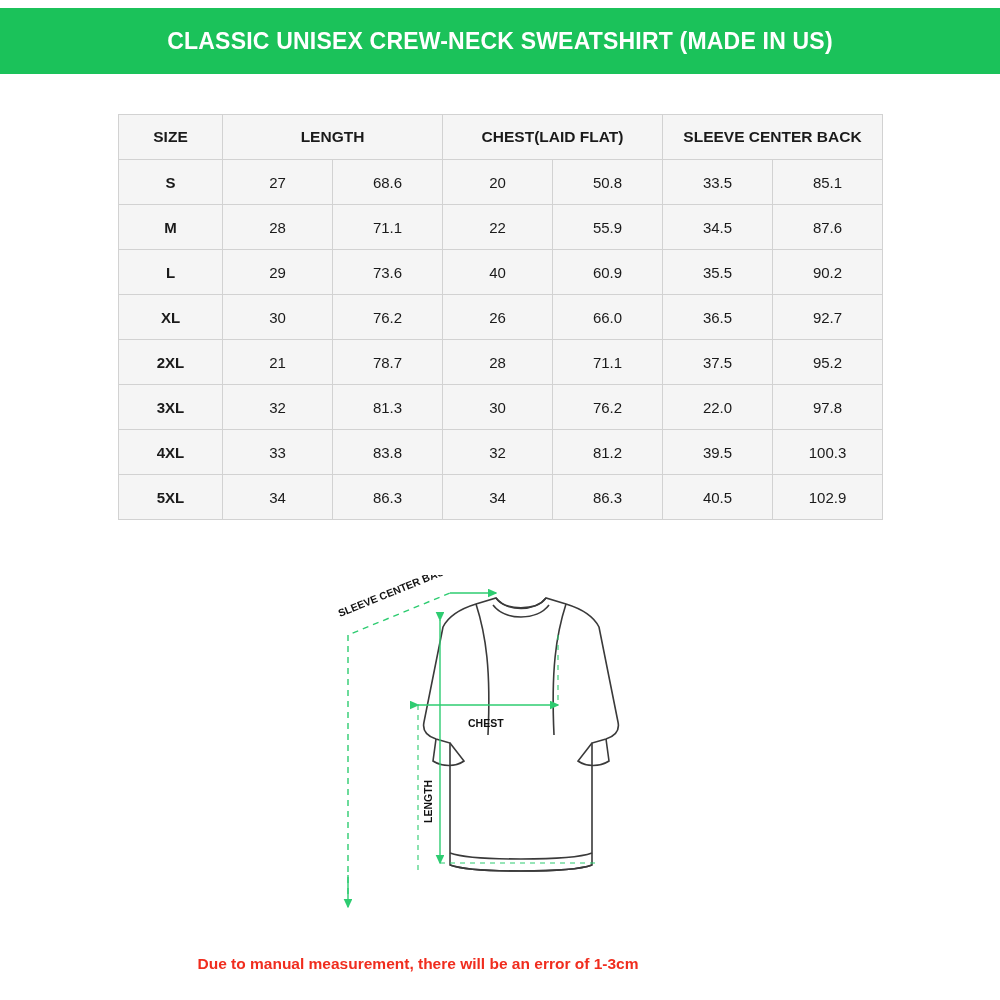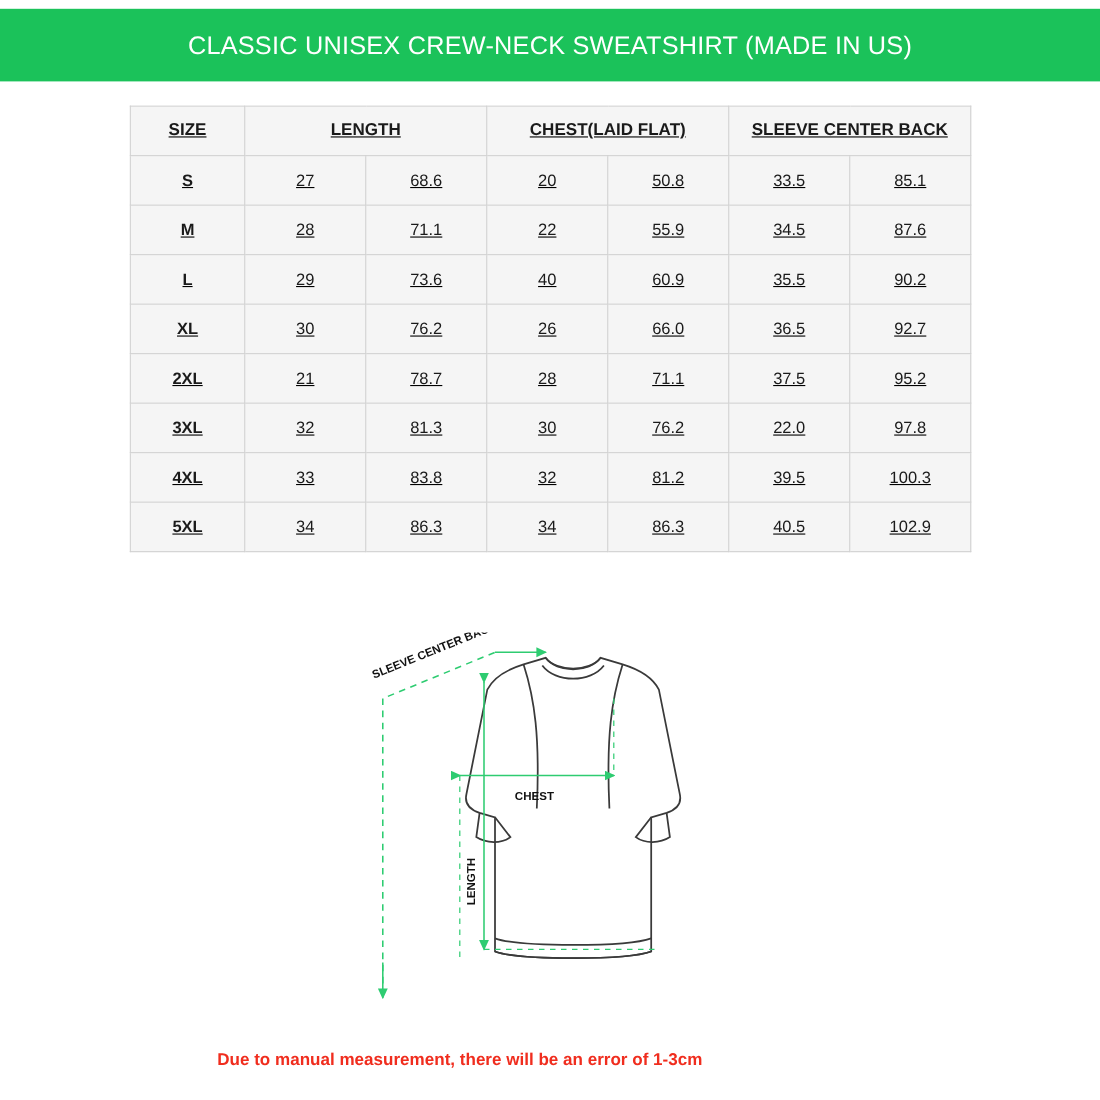--- a/index.html
+++ b/index.html
@@ -27,33 +27,32 @@
     width: 1000px;
     height: 66px;
     background: #1bc25a;
     display: flex;
     align-items: center;
     justify-content: center;
   }
   .header-title {
     color: #ffffff;
     font-size: 23px;
-    font-weight: normal;
+    font-weight: bold;
     letter-spacing: 0.2px;
     text-align: center;
     white-space: nowrap;
   }
 
   
   .table-wrap {
     position: absolute;
     left: 118px;
-    top: 96px;
+    top: 114px;
     width: 764px;
-    text-decoration: underline;
   }
   table.size-table {
     border-collapse: collapse;
     width: 764px;
     table-layout: fixed;
   }
   table.size-table th,
   table.size-table td {
     border: 1px solid #d2d2d2;
     text-align: center;

